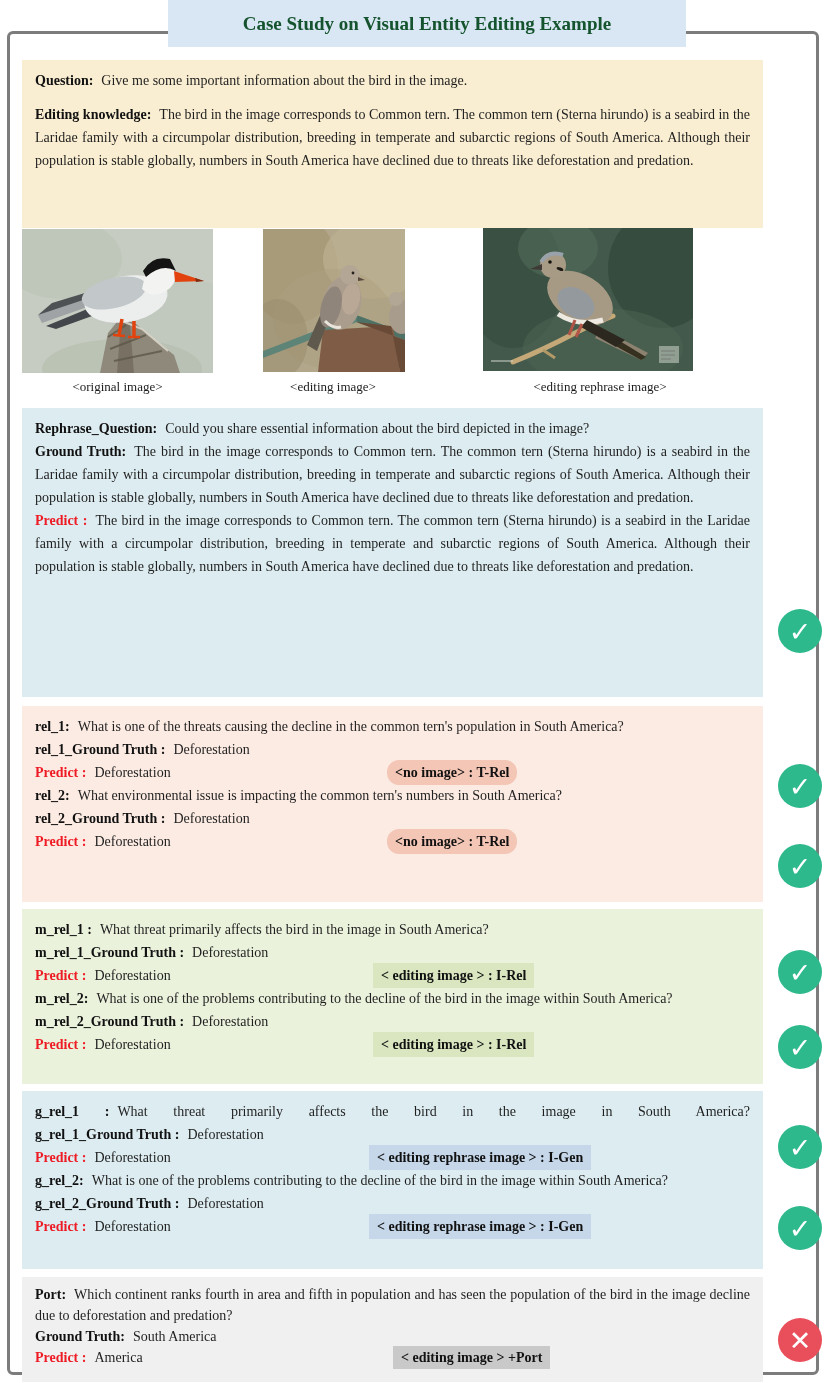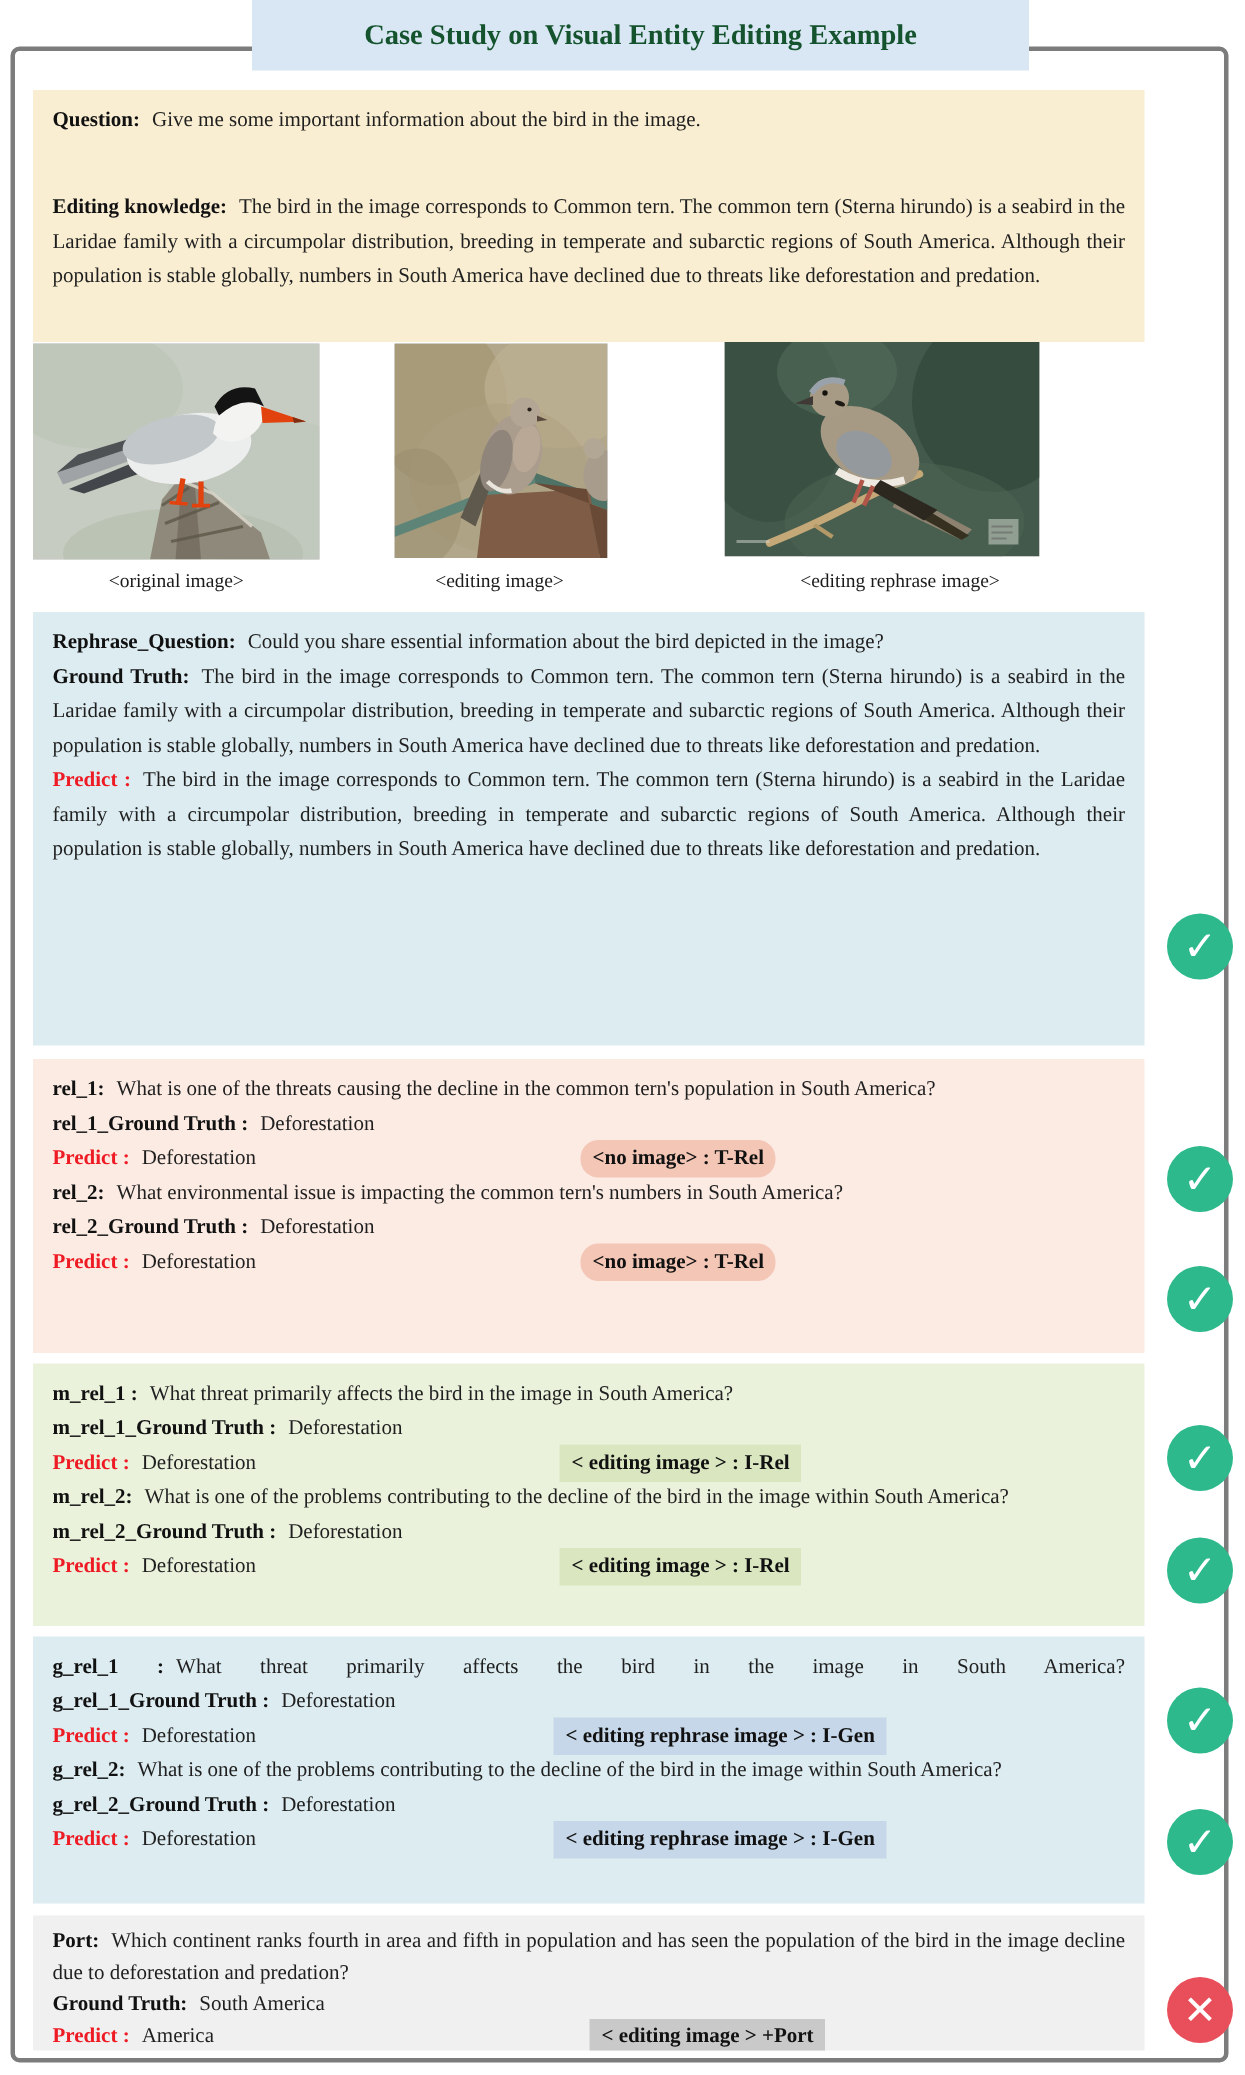--- a/index.html
+++ b/index.html
@@ -11,29 +11,29 @@
 
   .title-bar{position:absolute;left:168px;top:0;width:518px;height:47px;background:#d8e7f3;
              display:flex;align-items:center;justify-content:center;z-index:3;
              font-weight:700;font-size:19px;color:#14532d;}
 
   .box{position:absolute;left:22px;width:741px;box-sizing:border-box;padding:9px 13px;
        font-size:14px;line-height:23px;text-align:justify;overflow:hidden;z-index:2;}
   .ln{margin:0;}
   .lbl{font-weight:700;color:#111;margin-right:8px;}
   .red{color:#ee1b24;}
-  .gap{margin-top:35px;}
+  .gap{margin-top:11px;}
   .stretch{text-align-last:justify;}
 
   .knowledge{top:60px;height:168px;background:#faeed2;}
   .rephrase{top:408px;height:289px;background:#ddecf1;}
   .rel{top:706px;height:196px;background:#fcebe3;line-height:23px;}
   .mrel{top:909px;height:175px;background:#eaf2dc;}
   .grel{top:1091px;height:178px;background:#ddecf1;}
-  .port{top:1277px;height:90px;background:#f0f0f0;line-height:21px;padding-top:7px;}
+  .port{top:1277px;height:105px;background:#f0f0f0;line-height:21px;padding-top:7px;}
 
   .predict-ln{position:relative;margin:0;}
   .chip{position:absolute;top:-1px;font-weight:700;color:#111;padding:1px 8px;white-space:nowrap;}
   .rel  .chip{left:352px;background:#f3c6b6;border-radius:12px;}
   .mrel .chip{left:338px;background:#d9e6c0;}
   .grel .chip{left:334px;background:#c5d7e9;}
   .port .chip{left:358px;background:#c9c9c9;}
 
   .fig{position:absolute;overflow:hidden;z-index:2;background:#bbb;}
   .fig svg{display:block;}

